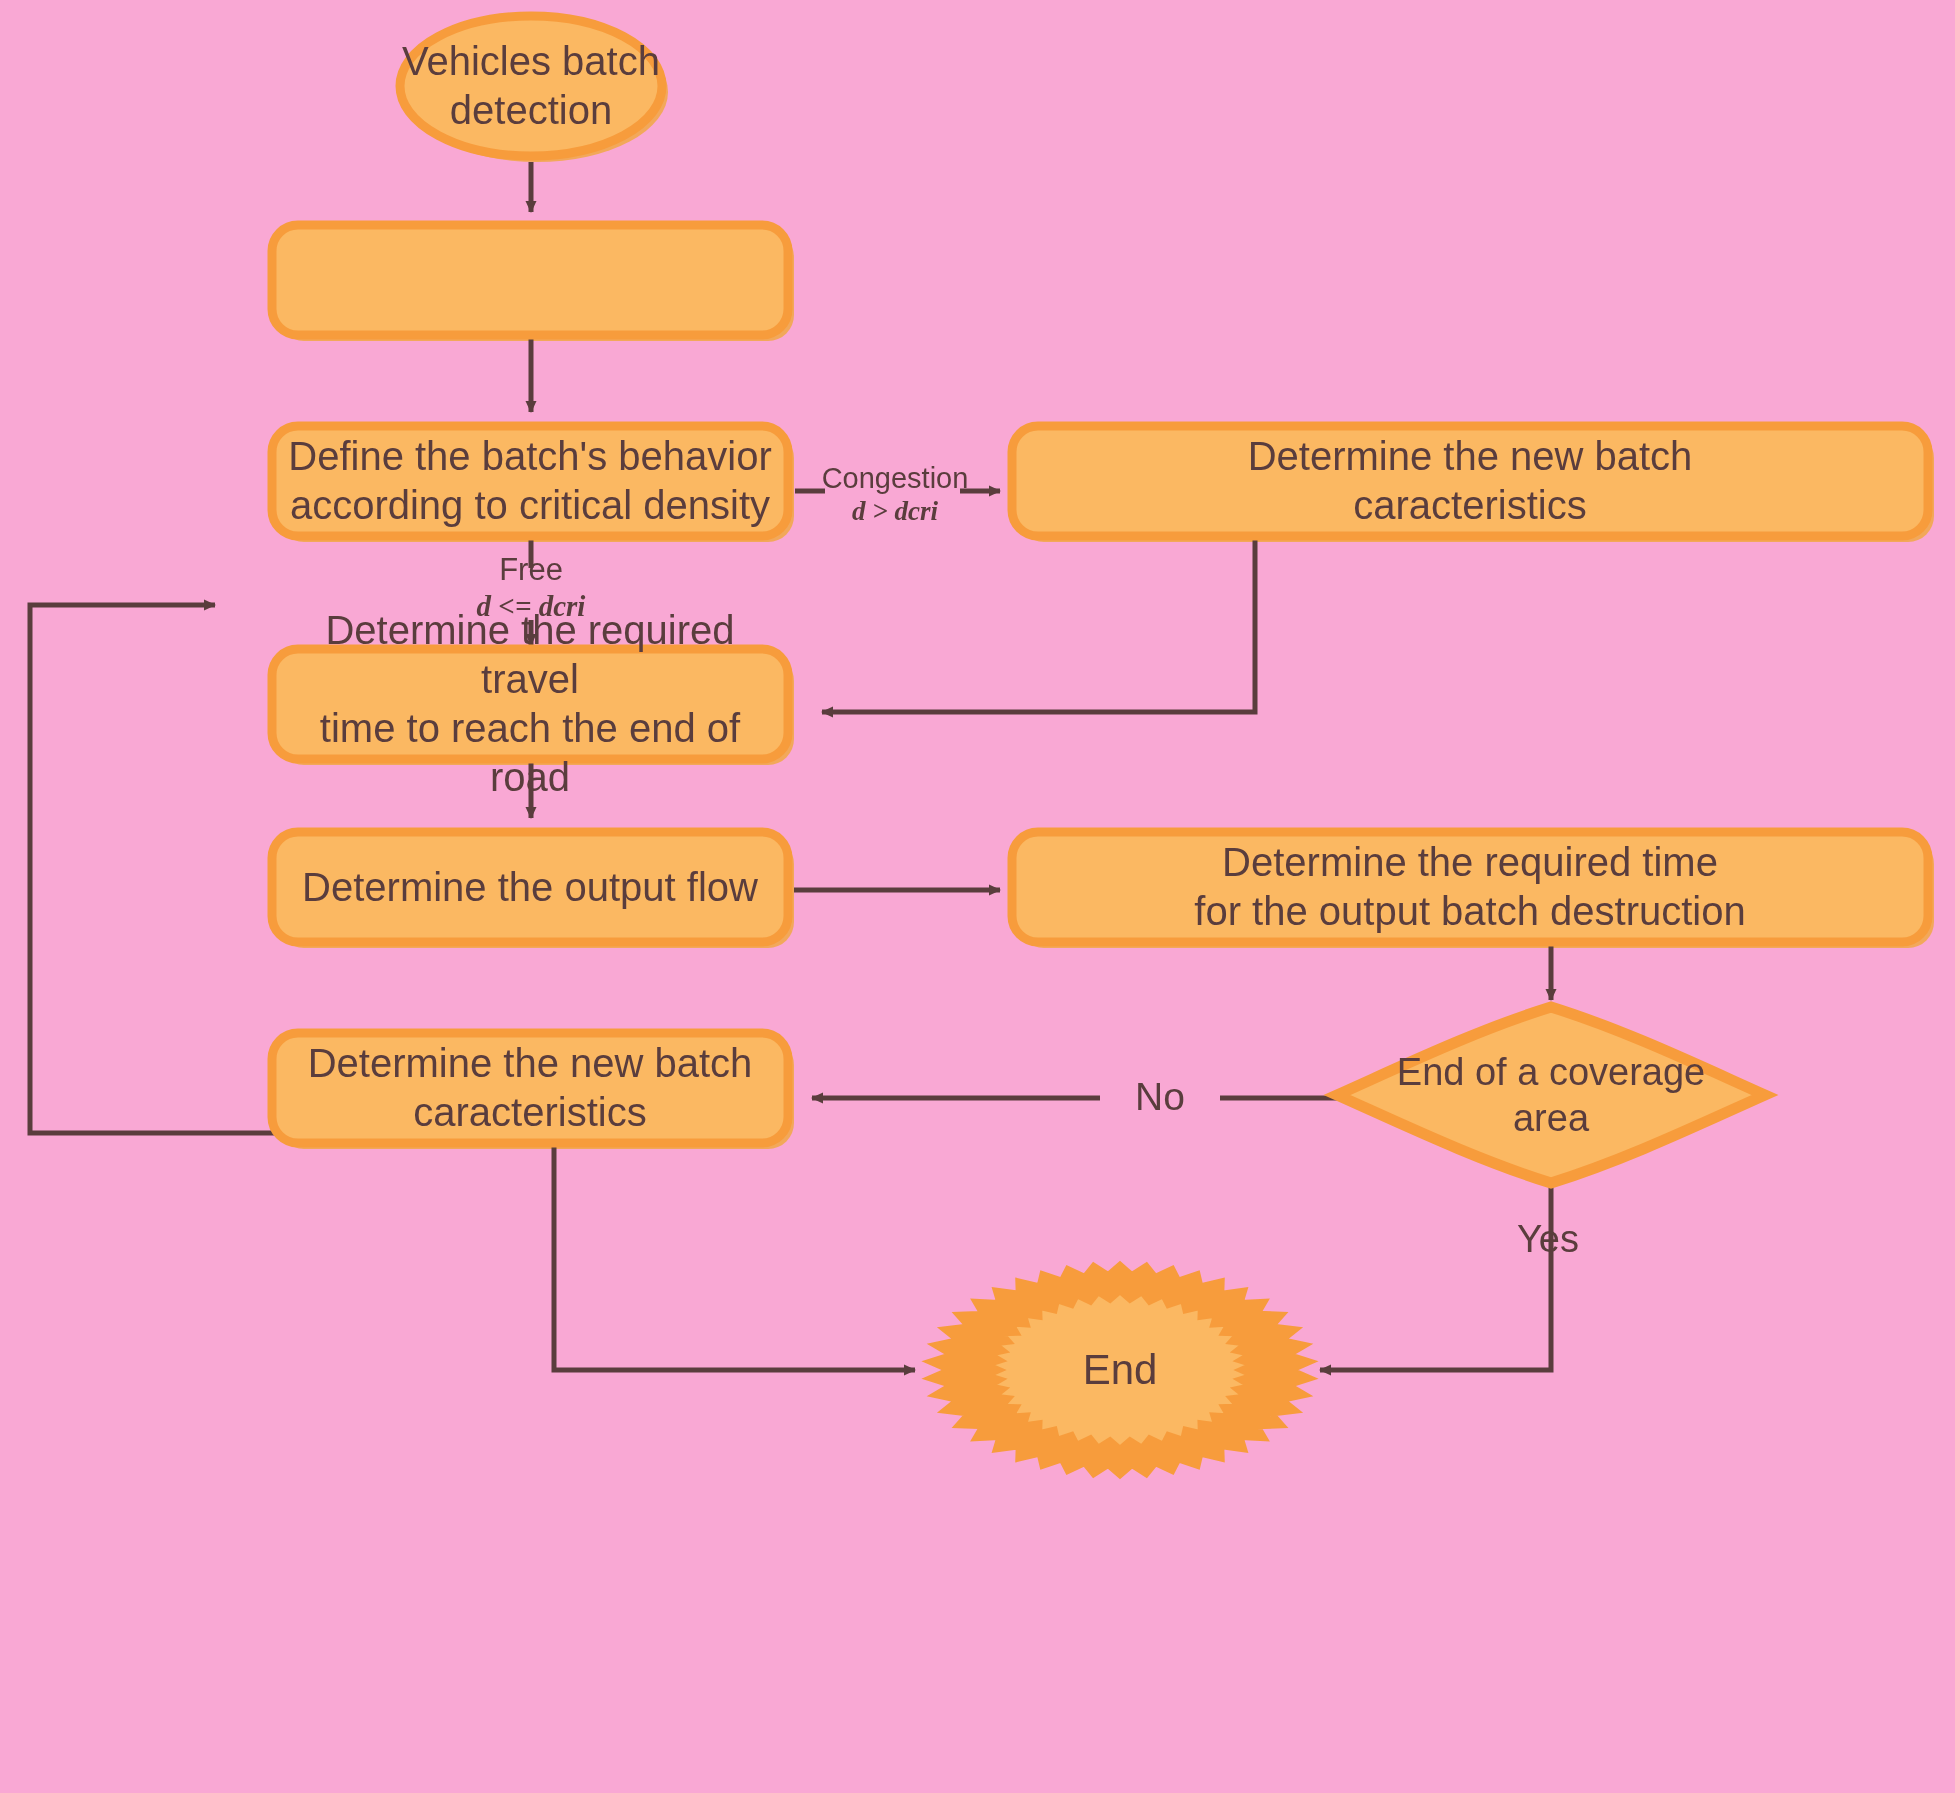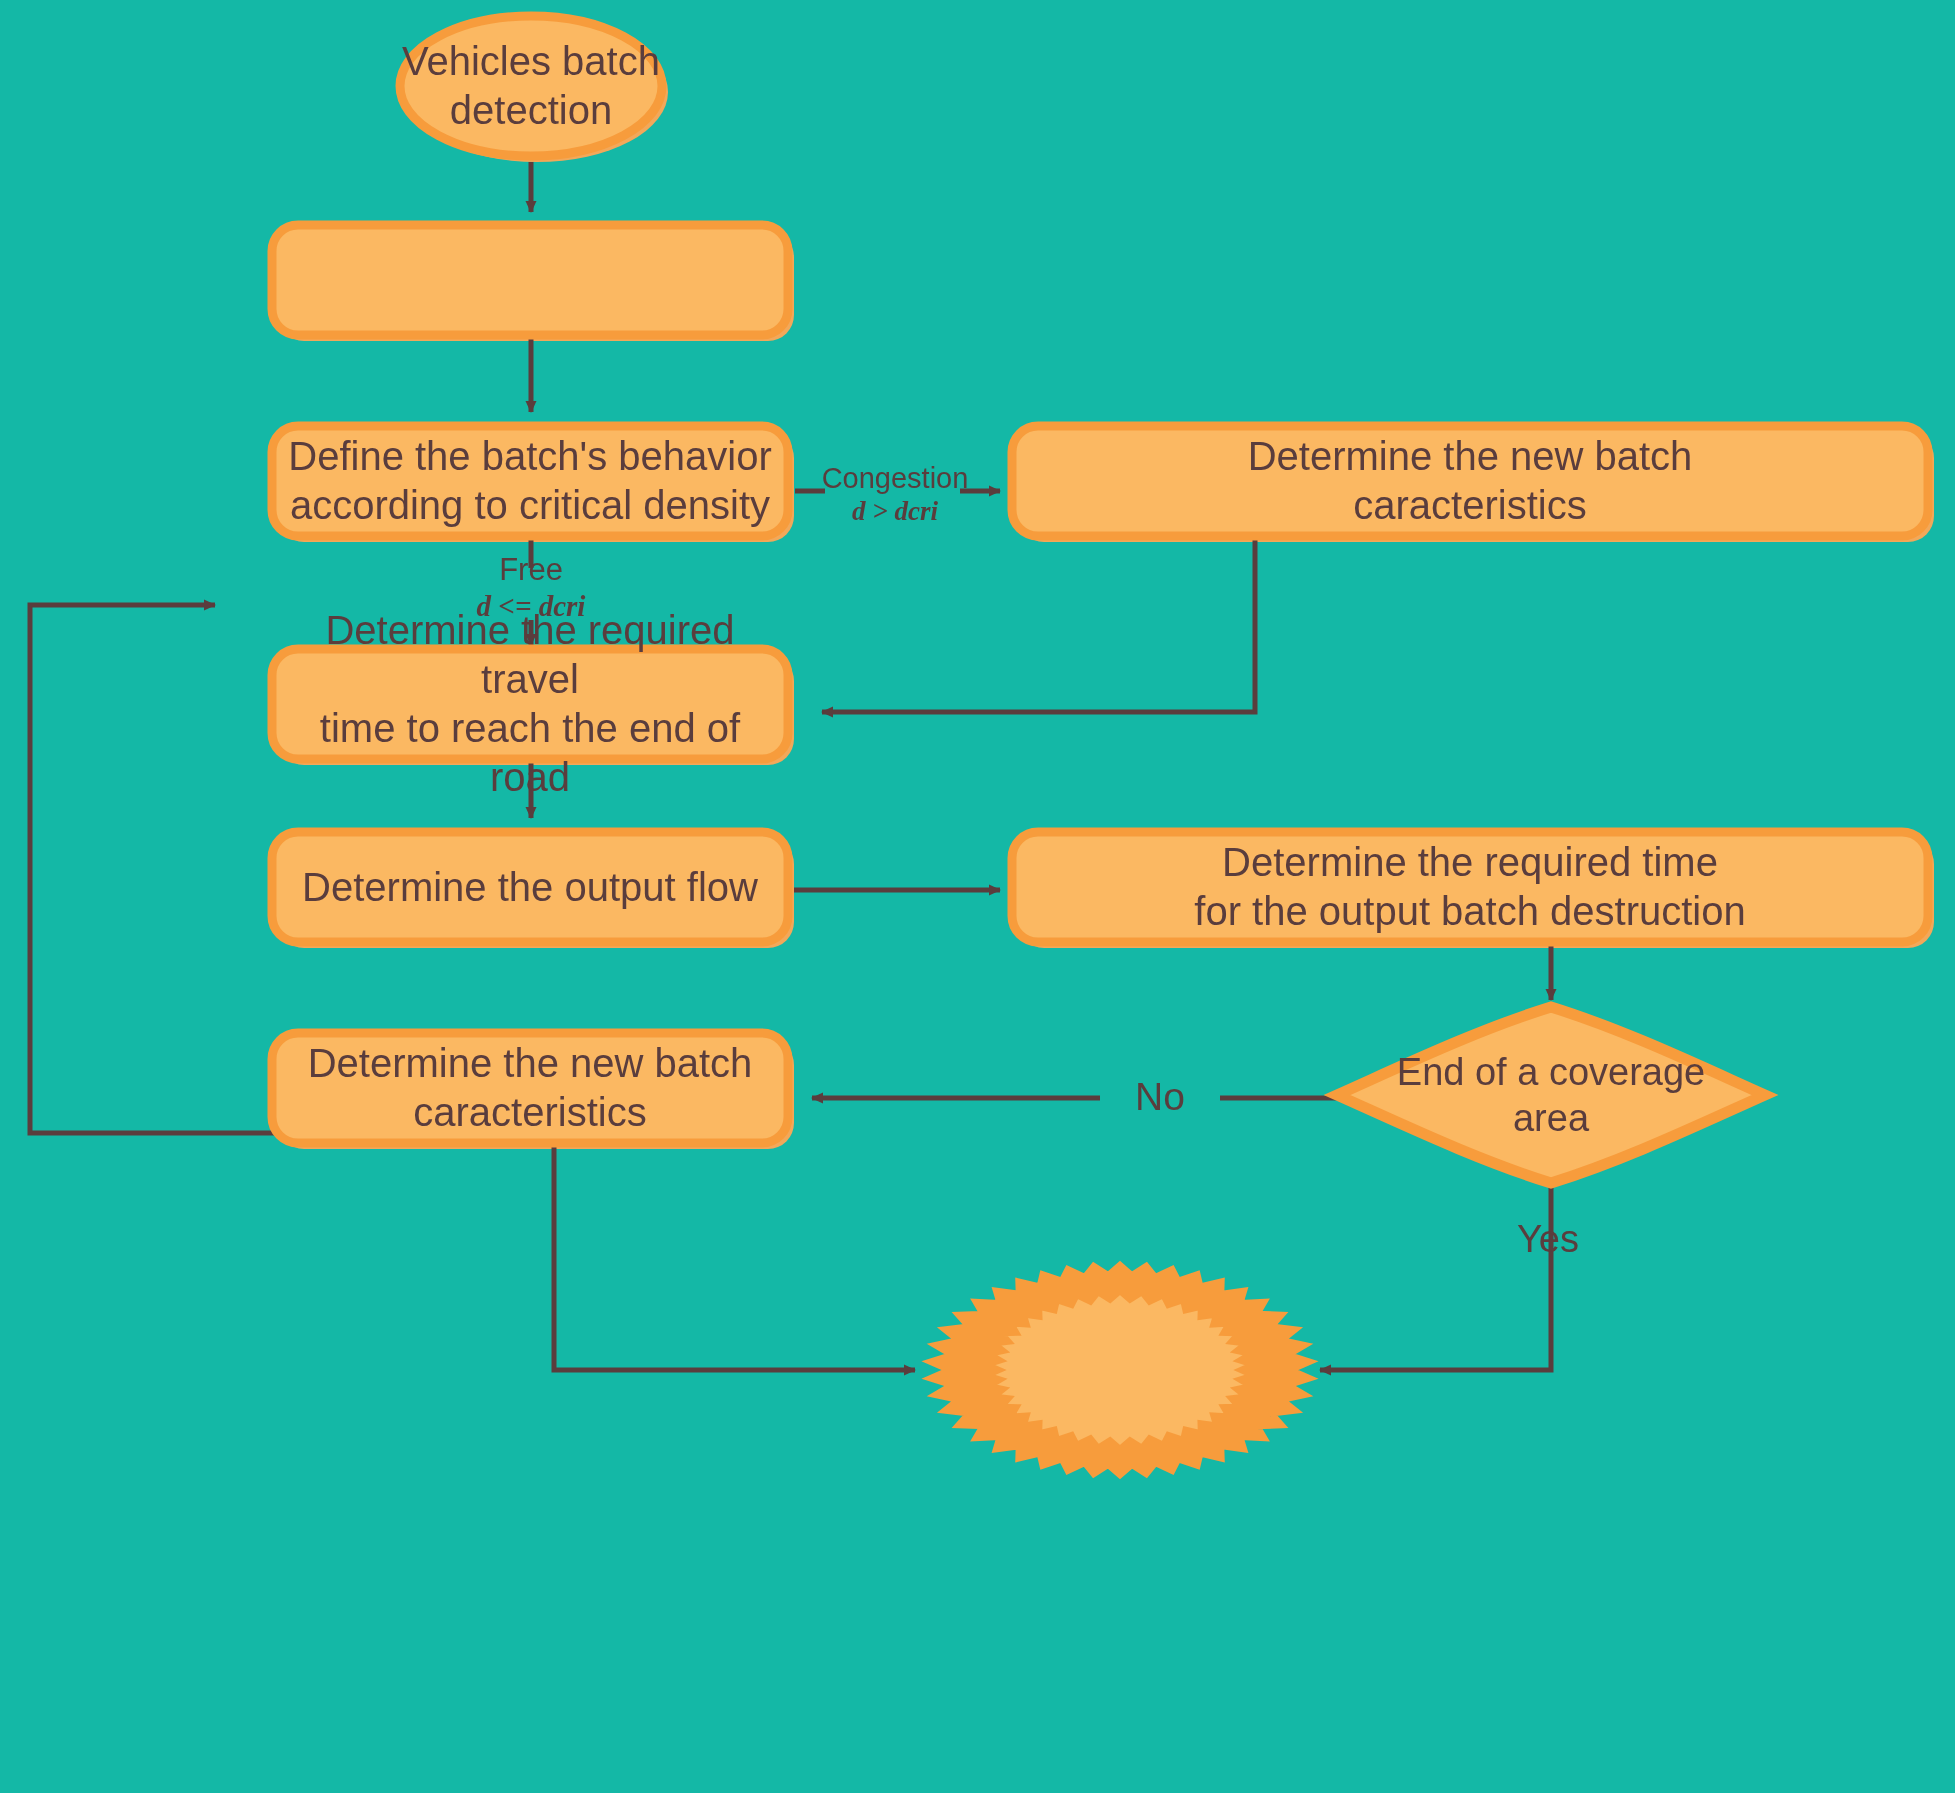--- a/index.html
+++ b/index.html
@@ -8,21 +8,21 @@
     padding: 0;
     background: #ffffff;
   }
   body {
     font-family: "Liberation Sans", sans-serif;
   }
   #canvas {
     position: relative;
     width: 1955px;
     height: 1793px;
-    background: #14b8a6;
+    background: #f9a8d4;
     overflow: hidden;
   }
   #svg-layer {
     position: absolute;
     left: 0;
     top: 0;
     width: 1955px;
     height: 1793px;
   }
   .node-label {
@@ -152,20 +152,21 @@
 
   <div class="node-label" style="left:1020px; top:832px; width:900px; height:110px; font-size:40px;">Determine the required time
 for the output batch destruction</div>
 
   <div class="node-label" style="left:280px; top:1033px; width:500px; height:110px; font-size:40px;">Determine the new batch
 caracteristics</div>
 
   <div class="node-label" style="left:1390px; top:1030px; width:322px; height:130px; font-size:38px;">End of a coverage
 area</div>
 
+  <div class="node-label" style="left:1000px; top:1330px; width:240px; height:80px; font-size:42px;">End</div>
 
   <div class="edge-label" style="left:820px; top:462px; width:150px; text-align:center;">
     <span style="font-size:29px;">Congestion</span>
     <span class="cond" style="font-size:27px; margin-top:2px;">d &gt; dcri</span>
   </div>
 
   <div class="edge-label" style="left:456px; top:553px; width:150px; text-align:center;">
     <span style="font-size:31px;">Free</span>
     <span class="cond" style="font-size:29px; margin-top:2px;font-style:italic;">d &lt;= dcri</span>
   </div>

